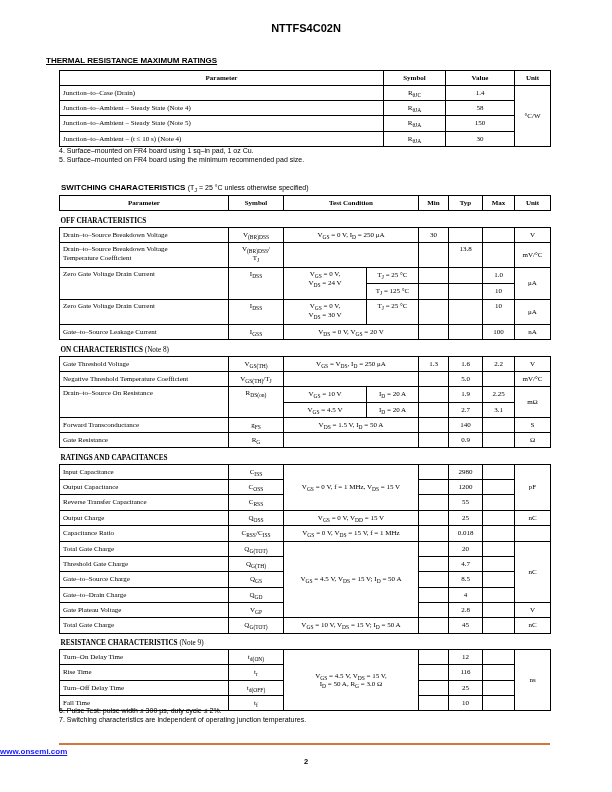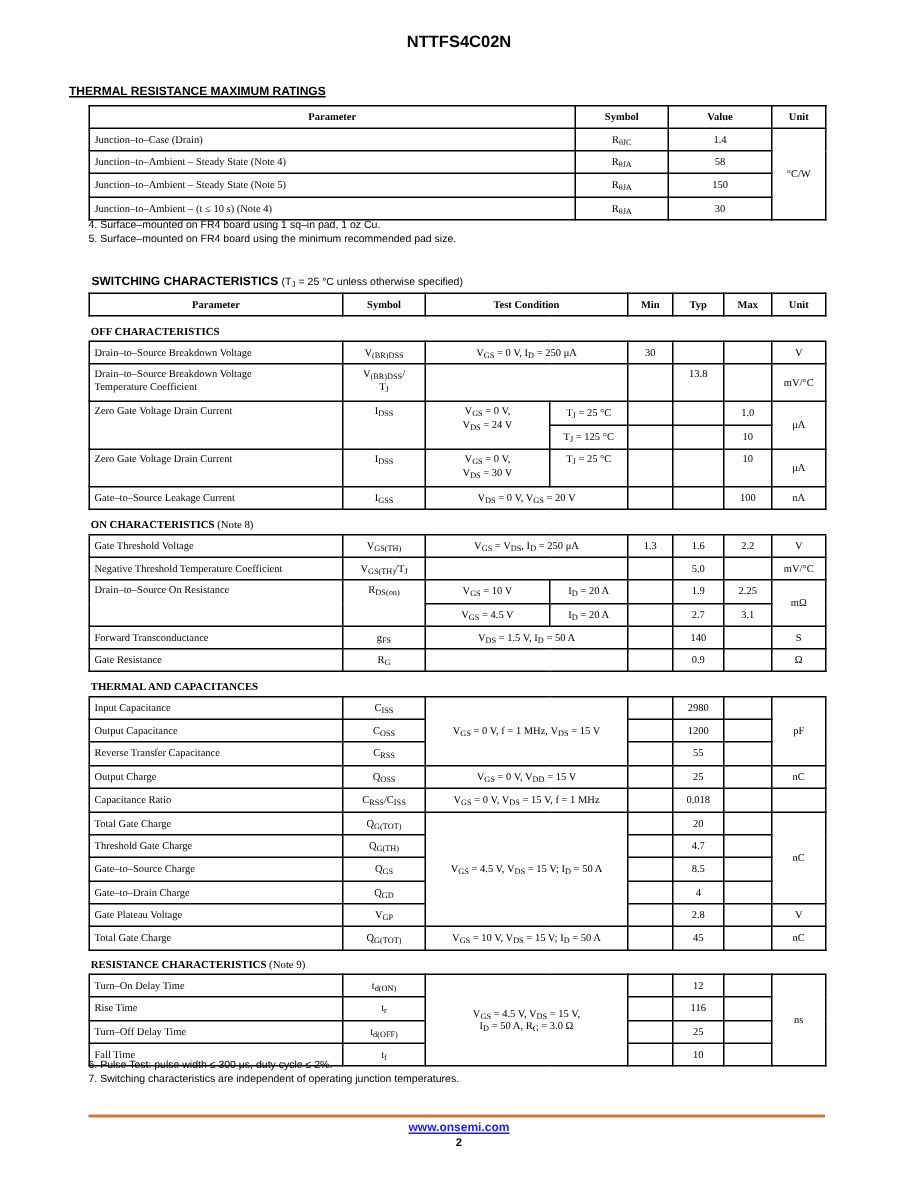--- a/index.html
+++ b/index.html
@@ -13,21 +13,21 @@
   td, th { border: 0.8px solid #000; font-size: 7px; font-weight: normal; vertical-align: middle; line-height: 8.5px; padding: 0 3px; }
   th { font-weight: bold; text-align: center; }
   td.c { text-align: center; }
   td.l { text-align: left; }
   td.top { vertical-align: top; padding-top: 2px; }
   tr.grp td { border-left: none; border-right: none; font-weight: bold; font-size: 7.2px; padding-top: 4px; padding-left: 1px; }
   tr.grp td .note { font-weight: normal; }
   sub { font-size: 5.5px; vertical-align: -1.5px; line-height: 0; }
   .notes { font-size: 7px; line-height: 8.5px; }
   .footer-rule { left: 59px; width: 491px; top: 743px; height: 2px; background: #d2773a; }
-  .footer-link { left: 0; width: 612px; top: 747px; text-align: center; font-weight: bold; font-size: 8px; color: #1a1aff; text-decoration: underline; }
+  .footer-link { left: 0; width: 612px; top: 747px; text-align: left; font-weight: bold; font-size: 8px; color: #1a1aff; text-decoration: underline; }
   .footer-page { left: 0; width: 612px; top: 757px; text-align: center; font-weight: bold; font-size: 7.5px; }
 </style>
 </head>
 <body>
 
 <div class="abs page-title">NTTFS4C02N</div>
 
 <div class="abs sec-title" style="left:46px; top:56px;text-decoration:underline;">THERMAL RESISTANCE MAXIMUM RATINGS</div>
 <table style="left:59px; top:70px; width:491px;">
   <colgroup>
@@ -215,21 +215,21 @@
     <td class="l">Gate Resistance</td>
     <td class="c"><span>R</span><sub>G</sub></td>
     <td colspan="2"></td>
     <td></td>
     <td class="c">0.9</td>
     <td></td>
     <td class="c">Ω</td>
   </tr>
 
   <tr class="grp" style="height:17px">
-    <td colspan="8">THERMAL AND CAPACITANCES</td>
+    <td colspan="8">RATINGS AND CAPACITANCES</td>
   </tr>
   <tr style="height:15px">
     <td class="l">Input Capacitance</td>
     <td class="c"><span>C</span><sub>ISS</sub></td>
     <td class="c" colspan="2" rowspan="3"><span>V</span><sub>GS</sub><span> = 0 V, f = 1 MHz, V</span><sub>DS</sub><span> = 15 V</span></td>
     <td></td>
     <td class="c">2980</td>
     <td></td>
     <td class="c" rowspan="3">pF</td>
   </tr>

